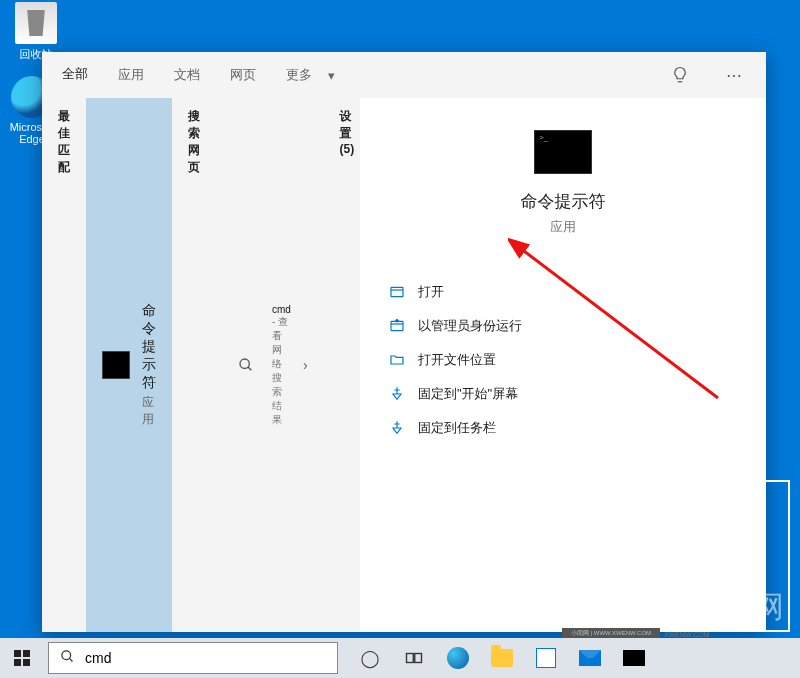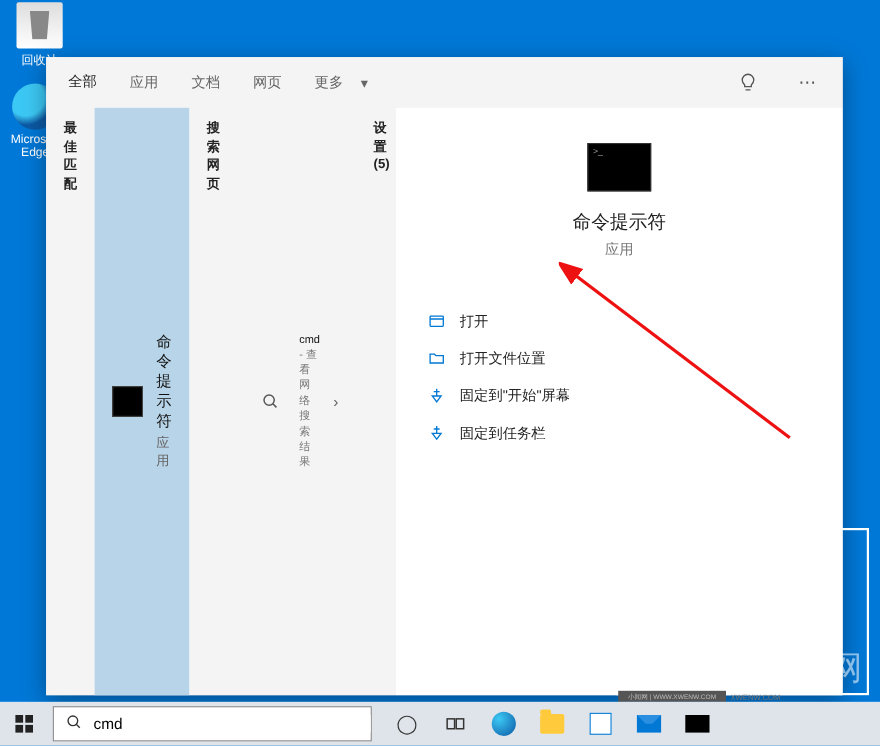--- a/index.html
+++ b/index.html
@@ -154,20 +154,30 @@
               <svg width="16" height="16" viewBox="0 0 24 24" fill="none" stroke="currentColor" stroke-width="1.8">
                 <rect x="3" y="5" width="18" height="14" rx="1"></rect>
                 <path d="M3 9h18"></path>
               </svg>
             </div>
           <span>打开</span>
         </div>
         <div class="action">
           <div class="a-icon">
               <svg width="16" height="16" viewBox="0 0 24 24" fill="none" stroke="currentColor" stroke-width="1.8">
+                <rect x="3" y="5" width="18" height="14" rx="1"></rect>
+                <path d="M3 9h18"></path>
+                <path d="M12 2l2 2-2 2-2-2z" fill="currentColor"></path>
+              </svg>
+            </div>
+          <span>以管理员身份运行</span>
+        </div>
+        <div class="action">
+          <div class="a-icon">
+              <svg width="16" height="16" viewBox="0 0 24 24" fill="none" stroke="currentColor" stroke-width="1.8">
                 <path d="M3 6h6l2 2h10v10H3z"></path>
               </svg>
             </div>
           <span>打开文件位置</span>
         </div>
         <div class="action">
           <div class="a-icon">
               <svg width="16" height="16" viewBox="0 0 24 24" fill="none" stroke="currentColor" stroke-width="1.8">
                 <path d="M12 2v10M8 6h8M6 12h12l-6 8z"></path>
               </svg>

